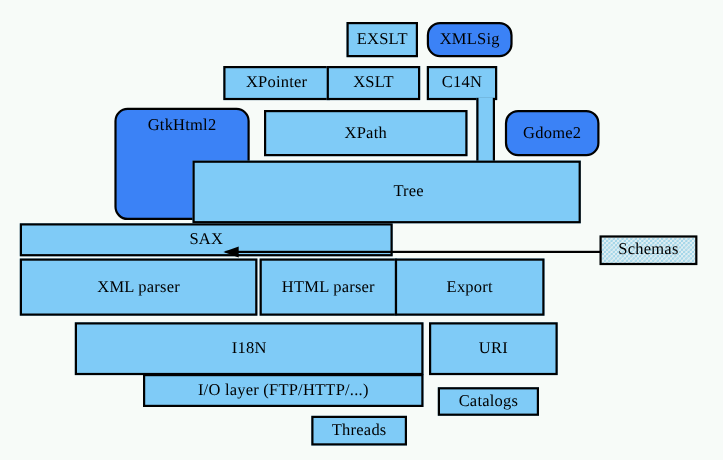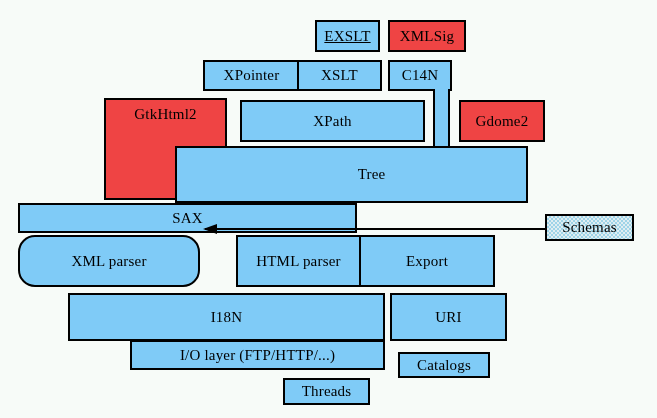--- a/index.html
+++ b/index.html
@@ -28,21 +28,22 @@
     display: flex;
     align-items: center;
     justify-content: center;
     text-align: center;
     font-size: 15px;
     line-height: 1;
     white-space: nowrap;
     letter-spacing: 0.2px;
   }
   .box.plain {
-    background: #ef4444;
+    background: #3b82f6;
+    border-radius: 12px;
   }
   .box.dither {
     background-color: #dfeef2;
     background-image:
       linear-gradient(45deg, #9fd4e8 25%, transparent 25%, transparent 75%, #9fd4e8 75%),
       linear-gradient(45deg, #9fd4e8 25%, transparent 25%, transparent 75%, #9fd4e8 75%);
     background-size: 4px 4px;
     background-position: 0 0, 2px 2px;
   }
   
@@ -71,21 +72,21 @@
     border-top: 5px solid transparent;
     border-bottom: 5px solid transparent;
     border-right: 14px solid #000000;
   }
 </style>
 </head>
 <body>
 
 <div id="canvas">
 
-  <div class="box" style="left:315px; top:20px; width:65px; height:32px;text-decoration:underline;">EXSLT</div>
+  <div class="box" style="left:315px; top:20px; width:65px; height:32px;">EXSLT</div>
 
   <div class="box plain" style="left:388px; top:20px; width:78px; height:32px;">XMLSig</div>
 
   <div class="box" style="left:203px; top:60px; width:97px; height:31px;">XPointer</div>
 
   <div class="box" style="left:297px; top:60px; width:85px; height:31px;">XSLT</div>
 
   <div class="box" style="left:388px; top:60px; width:64px; height:31px;">C14N</div>
 
   <div class="leg" style="left:433px; top:89px; width:17px; height:59px;"></div>
@@ -98,21 +99,21 @@
 
   <div class="box" style="left:175px; top:146px; width:353px; height:57px;padding-left:40px;">Tree</div>
 
   <div class="box" style="left:18px; top:203px; width:339px; height:30px;">SAX</div>
 
   <div class="box dither" style="left:545px; top:214px; width:89px; height:27px;">Schemas</div>
 
   <div class="arrow-line" style="left:205px; top:228px; width:342px;"></div>
   <div class="arrow-head" style="left:203px; top:224px;"></div>
 
-  <div class="box" style="left:18px; top:235px; width:182px; height:52px;border-radius:17px;">XML parser</div>
+  <div class="box" style="left:18px; top:235px; width:216px; height:52px;">XML parser</div>
 
   <div class="box" style="left:236px; top:235px; width:125px; height:52px;">HTML parser</div>
 
   <div class="box" style="left:359px; top:235px; width:136px; height:52px;">Export</div>
 
   <div class="box" style="left:68px; top:293px; width:317px; height:48px;">I18N</div>
 
   <div class="box" style="left:390px; top:293px; width:117px; height:48px;">URI</div>
 
   <div class="box" style="left:130px; top:340px; width:255px; height:30px;">I/O layer (FTP/HTTP/...)</div>

